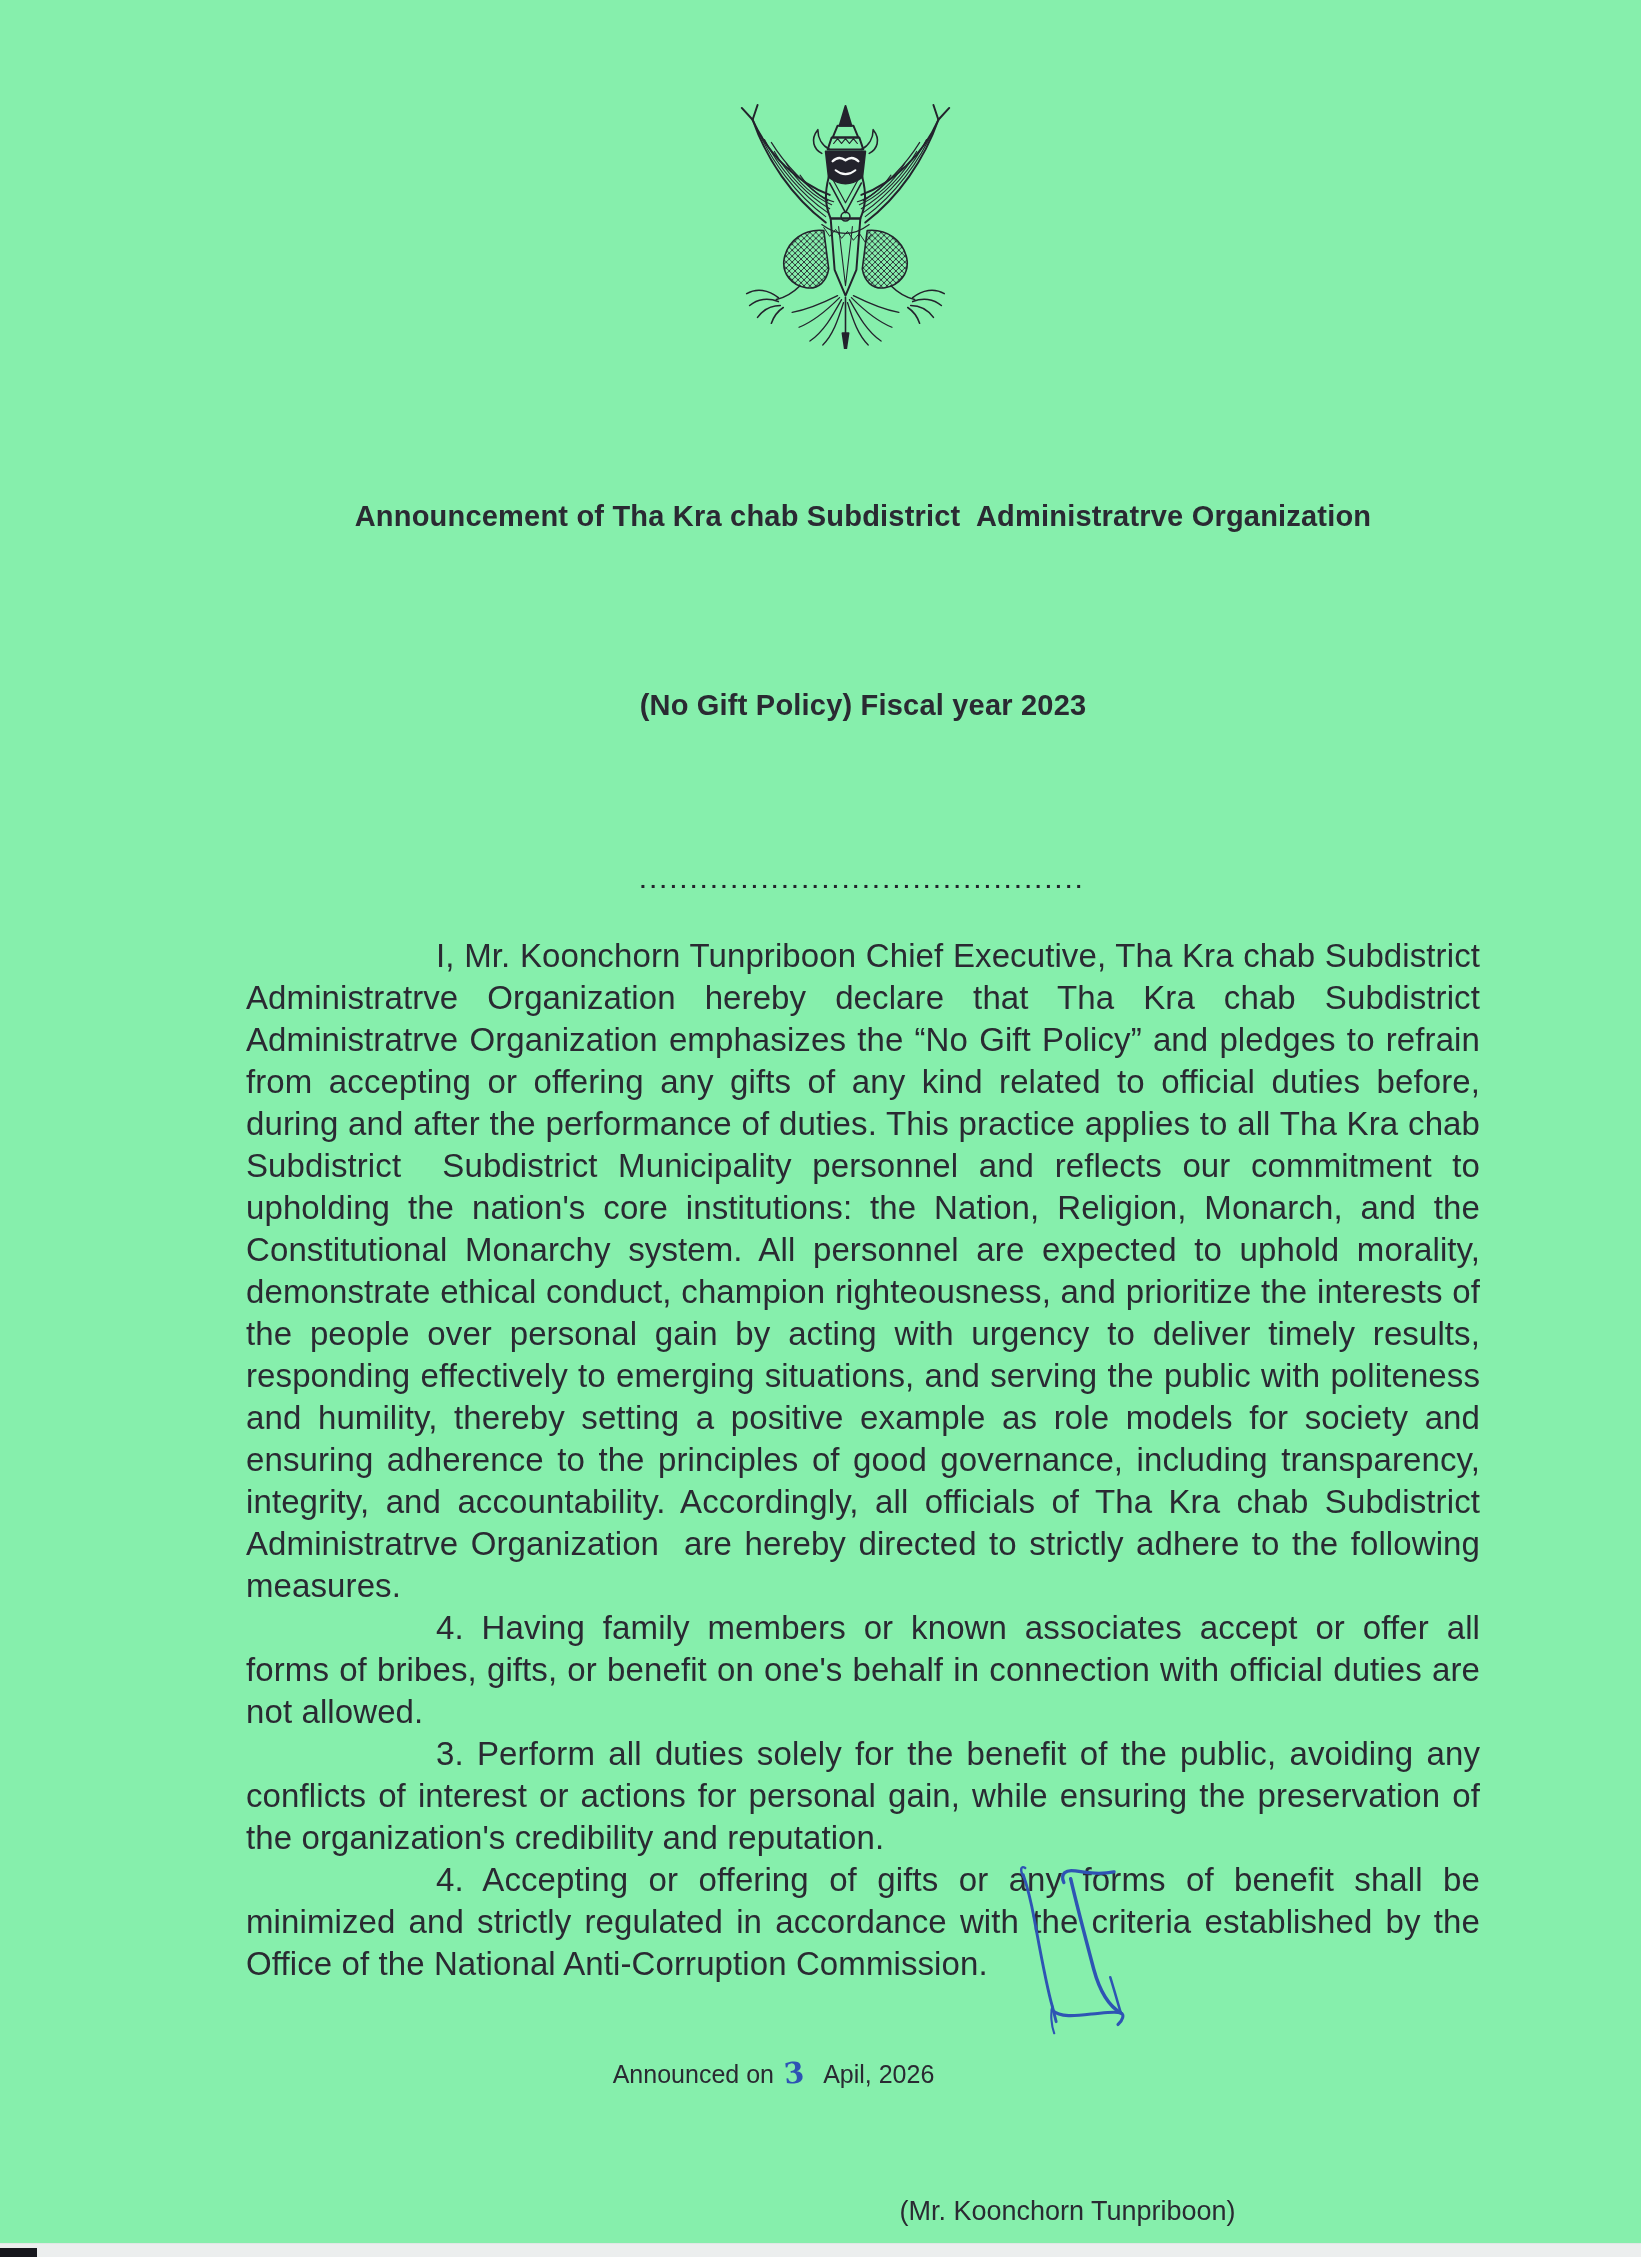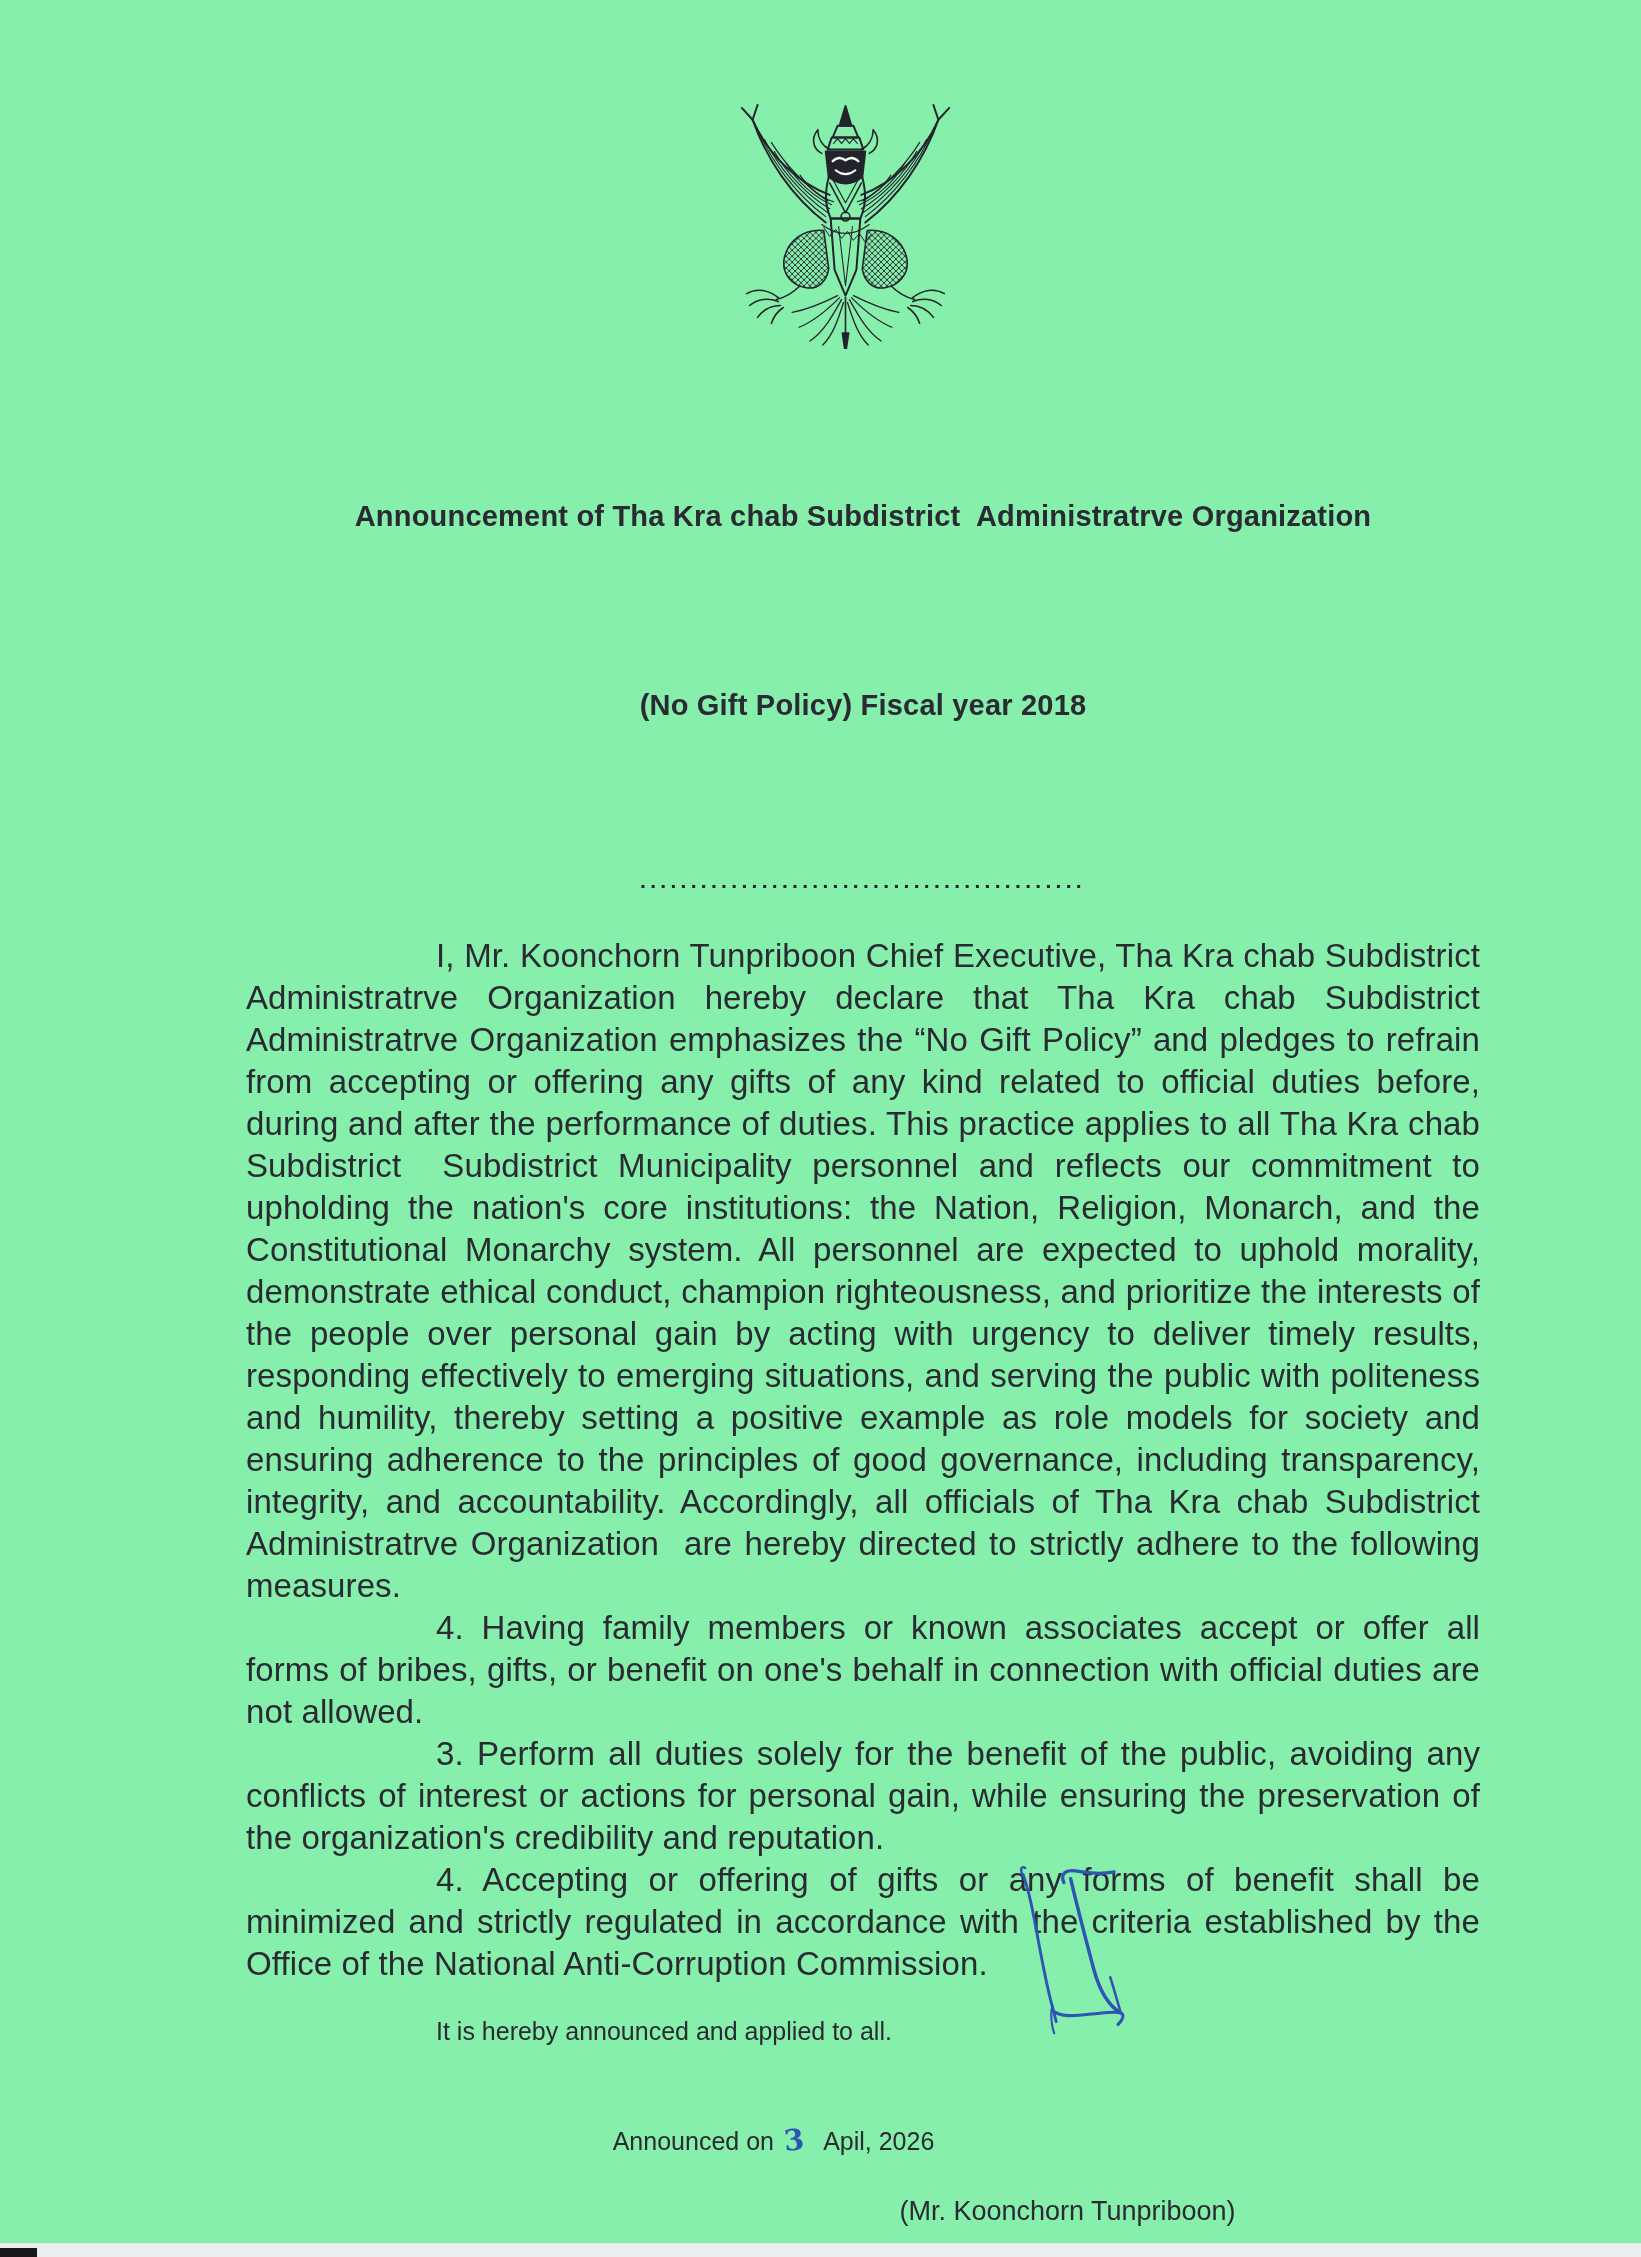--- a/index.html
+++ b/index.html
@@ -94,32 +94,31 @@
         <path d="M117 234 L120 254 L123 234 Z" fill="#23232c"></path>
         <path d="M116 200 C106 218 98 232 84 242 M118 203 C112 222 107 236 97 246 M114 198 C100 212 88 222 73 228 M112 196 C96 204 82 210 66 213" stroke-width="1.3"></path>
         <path d="M124 200 C134 218 142 232 156 242 M122 203 C128 222 133 236 143 246 M126 198 C140 212 152 222 167 228 M128 196 C144 204 158 210 174 213" stroke-width="1.3"></path>
       </g>
     </svg>
   </div>
 
   <div class="content">
     <div class="titles">
       <div>Announcement of Tha Kra chab Subdistrict  Administratrve Organization</div>
-      <div>(No Gift Policy) Fiscal year 2018</div>
+      <div>(No Gift Policy) Fiscal year 2023</div>
     </div>
     <div class="dots">............................................</div>
 
     <div class="bodytext">
       <p>I, Mr. Koonchorn Tunpriboon Chief Executive, Tha Kra chab Subdistrict Administratrve Organization hereby declare that Tha Kra chab Subdistrict  Administratrve Organization emphasizes the “No Gift Policy” and pledges to refrain from accepting or offering any gifts of any kind related to official duties before, during and after the performance of duties. This practice applies to all Tha Kra chab Subdistrict  Subdistrict Municipality personnel and reflects our commitment to upholding the nation's core institutions: the Nation, Religion, Monarch, and the Constitutional Monarchy system. All personnel are expected to uphold morality, demonstrate ethical conduct, champion righteousness, and prioritize the interests of the people over personal gain by acting with urgency to deliver timely results, responding effectively to emerging situations, and serving the public with politeness and humility, thereby setting a positive example as role models for society and ensuring adherence to the principles of good governance, including transparency, integrity, and accountability. Accordingly, all officials of Tha Kra chab Subdistrict  Administratrve Organization  are hereby directed to strictly adhere to the following measures.</p>
       <p>4. Having family members or known associates accept or offer all forms of bribes, gifts, or benefit on one's behalf in connection with official duties are not allowed.</p>
       <p>3. Perform all duties solely for the benefit of the public, avoiding any conflicts of interest or actions for personal gain, while ensuring the preservation of the organization's credibility and reputation.</p>
       <p>4. Accepting or offering of gifts or any forms of benefit shall be minimized and strictly regulated in accordance with the criteria established by the Office of the National Anti-Corruption Commission.</p>
     </div>
 
-    <div class="closing">It is hereby announced and applied to all.</div>
 
     <div class="announced">
       <span>Announced on</span><span class="hand">3</span><span>Apil, 2026</span>
     </div>
   </div>
 
   <div class="signature">
     <svg viewBox="0 0 150 235" xmlns="http://www.w3.org/2000/svg">
       <g stroke="#2e54b4" fill="none" stroke-linecap="round" stroke-linejoin="round">
         <path d="M22 36 C18 28 20 24 24 27" stroke-width="2.5"></path>

